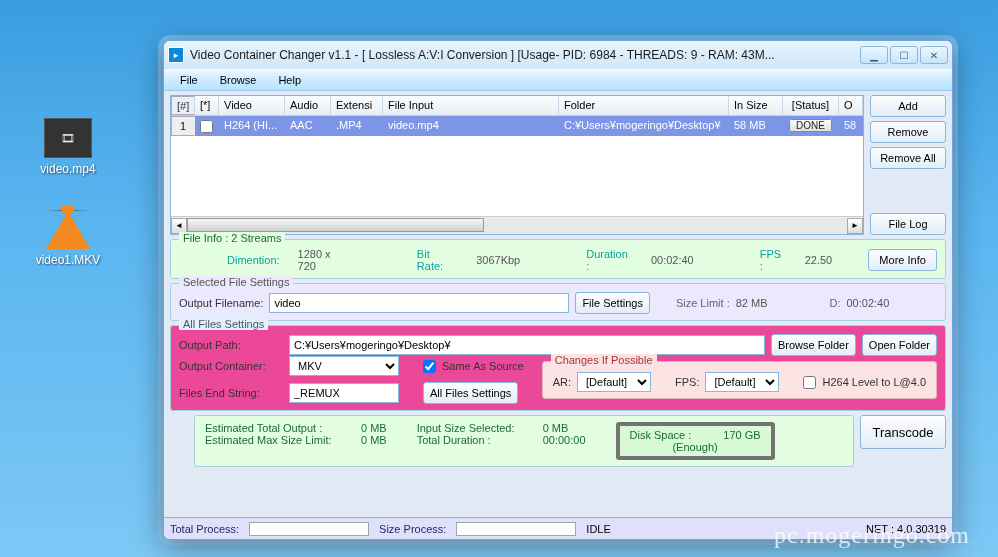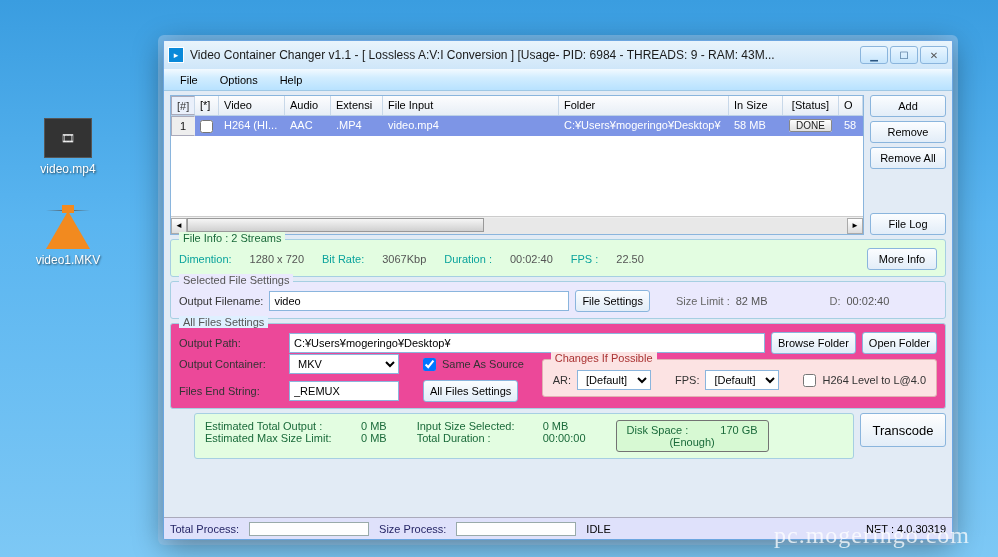--- a/index.html
+++ b/index.html
@@ -4,21 +4,21 @@
 <style>
 * { box-sizing: border-box; margin: 0; padding: 0; font-family: 'Segoe UI', Tahoma, sans-serif; font-size: 11px; }
 body { background: linear-gradient(to bottom, #3a9de0 0%, #5ab5f0 40%, #7dc8f5 100%); width: 998px; height: 557px; overflow: hidden; position: relative; }
 
 .desktop-icon { position: absolute; text-align: center; color: white; cursor: pointer; width: 80px; }
 .desktop-icon .ico { width: 48px; height: 40px; margin: 0 auto 4px; background:#333; border:1px solid #555; display:flex; align-items:center; justify-content:center; }
 .desktop-icon.vlc .ico { width:0; height:0; border-left: 22px solid transparent; border-right: 22px solid transparent; border-bottom: 38px solid #f28a1f; background:none; position:relative; }
 .desktop-icon.vlc .ico::after { content:''; position:absolute; top:-6px; left:-6px; width:12px; height:8px; background:#f28a1f;}
 .desktop-icon span { text-shadow: 1px 1px 2px rgba(0,0,0,.6); font-size: 12px; }
 
-.window { position: absolute; left: 163px; top: 40px; width: 790px; height: 500px; background: #e2ebf5; border: 1px solid #6ca6e0; border-radius: 2px; box-shadow: 0 6px 30px rgba(0,0,0,.4), 0 0 0 5px rgba(170,210,245,.5); display:flex; flex-direction:column; overflow:hidden;}
+.window { position: absolute; left: 163px; top: 40px; width: 790px; height: 500px; background: #e2ebf5; border: 1px solid #6ca6e0; border-radius: 7px; box-shadow: 0 6px 30px rgba(0,0,0,.4), 0 0 0 5px rgba(170,210,245,.5); display:flex; flex-direction:column; overflow:hidden;}
 .titlebar { height: 28px; background: linear-gradient(#e9f4fc,#cfe6f9); display:flex; align-items:center; padding: 0 4px; }
 .titlebar .icon { width:16px; height:16px; background:#0a89d9; border:1px solid #fff; margin-right:6px; display:flex; align-items:center; justify-content:center; color:white; font-size:9px;}
 .titlebar .icon::before{content:'▸';}
 .titlebar .title { flex:1; color:#1a1a1a; font-size:12px; white-space:nowrap; overflow:hidden; text-overflow:ellipsis;}
 .winctl { display:flex; gap:2px;}
 .winbtn { width:28px; height:18px; background:linear-gradient(#eaf6ff,#c6e5fc); border:1px solid #8ab5dd; border-radius:3px; display:flex; align-items:center; justify-content:center; color:#2b5681; font-size:10px; cursor:pointer;}
 .winbtn.close{ color:#555;}
 .menubar { height:22px; background:linear-gradient(#f3faff,#d2edff 40%,#b8e2ff); border-bottom:1px solid #9fc8e5; display:flex; align-items:center; padding-left:6px; gap:2px;}
 .menu-item { padding: 7px 10px; cursor:pointer;}
 
@@ -51,21 +51,21 @@
 .p-lav { background:#eae9fd;}
 .p-lav .legend{ background:#eae9fd; color:#555;}
 .p-blue { background:#ec4899;}
 .p-blue .legend{ background:#dff0ff; color:#555;}
 .p-pink { background:#fce3e3; border-color:#e1b2b2;}
 .p-pink .legend{ background:#fce3e3; color:#a33;}
 
 .kv { display:flex; align-items:center; gap:6px;}
 .lbl { color:#333; white-space:nowrap;}
 .val { color:#555;}
-.link-teal{ color:#0aa39c;}
+.link-teal{ color:#0aa39c;margin-left:48px;}
 input[type=text], select { border:1px solid #8ab5dd; background:#fff; padding:2px 4px; height:20px; font-size:11px;}
 input[type=checkbox]{ vertical-align:middle;}
 
 .fileinfo { display:flex; align-items:center; gap:18px;}
 
 .statusbar { height:22px; background:#dfe1fb; border-top:1px solid #aab; display:flex; align-items:center; font-size:11px; padding:0 6px; gap:10px;}
 .statusbar .prog { flex: 0 0 120px; height:14px; border:1px solid #9aa; background:#fefefe;}
 .statusbar .sp { flex:1;}
 .statusbar .tlbl{color:#252566; font-weight:500;}
 
@@ -91,21 +91,21 @@
     <div class="icon"></div>
     <div class="title">Video Container Changer v1.1 - [ Lossless A:V:I Conversion ] [Usage- PID: 6984 - THREADS: 9 - RAM: 43M...</div>
     <div class="winctl">
       <div class="winbtn">▁</div>
       <div class="winbtn">☐</div>
       <div class="winbtn close">✕</div>
     </div>
   </div>
   <div class="menubar">
     <div class="menu-item">File</div>
-    <div class="menu-item">Options</div>
+    <div class="menu-item">Browse</div>
     <div class="menu-item">Help</div>
   </div>
 
   <div class="content">
 
     <div class="row">
       <div class="grid-area">
         <div class="grid-hdr">
           <div class="c0">[#]</div>
           <div class="c1">[*]</div>
@@ -236,21 +236,21 @@
         <div>
           <div class="kv">
               <span class="lbl" style="color:#1a6a3a; width:120px">Input Size Selected:</span>
               <span class="val" style="color:#1a6a3a">0 MB</span>
             </div>
           <div class="kv">
               <span class="lbl" style="color:#1a6a3a; width:120px">Total Duration :</span>
               <span class="val" style="color:#1a6a3a">00:00:00</span>
             </div>
         </div>
-        <div style="border:1px solid #737373; border-radius:3px; padding:3px 10px; background:#d7f9d3;">
+        <div style="border:4px solid #737373; border-radius:3px; padding:3px 10px; background:#d7f9d3;">
           <div class="kv">
               <span class="lbl" style="color:#1a6a3a">Disk Space :</span>
               <span style="width:20px"></span>
               <span class="val" style="color:#1a6a3a">170 GB</span>
             </div>
           <div style="text-align:center; color:#1a6a3a">(Enough)</div>
         </div>
       </div>
       <button class="big-btn">Transcode</button>
     </div>

